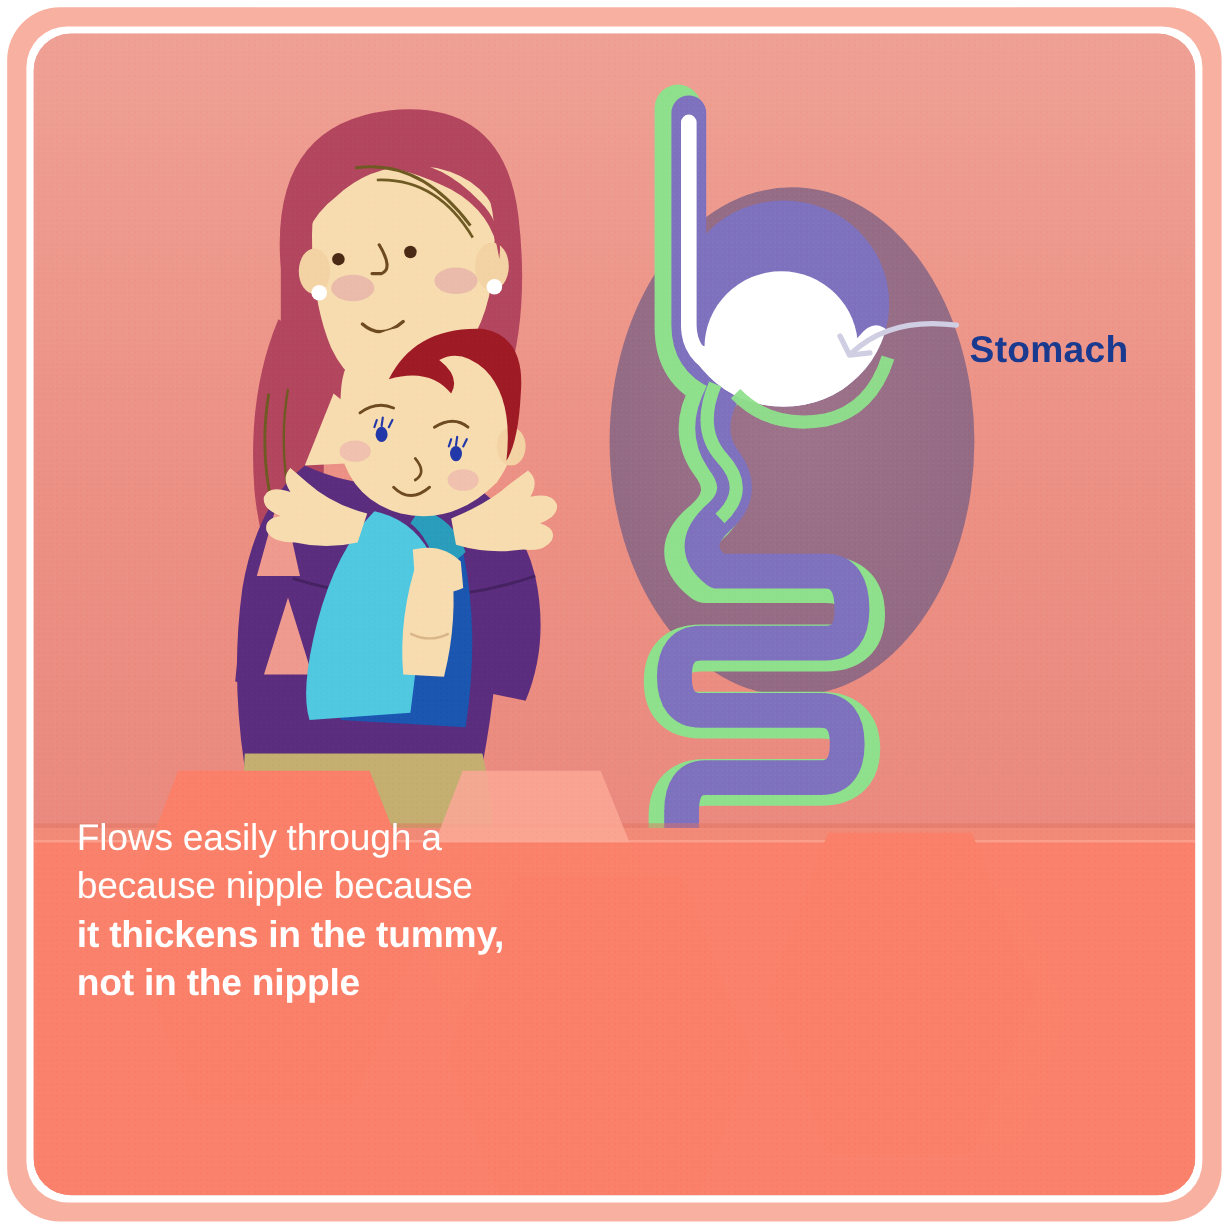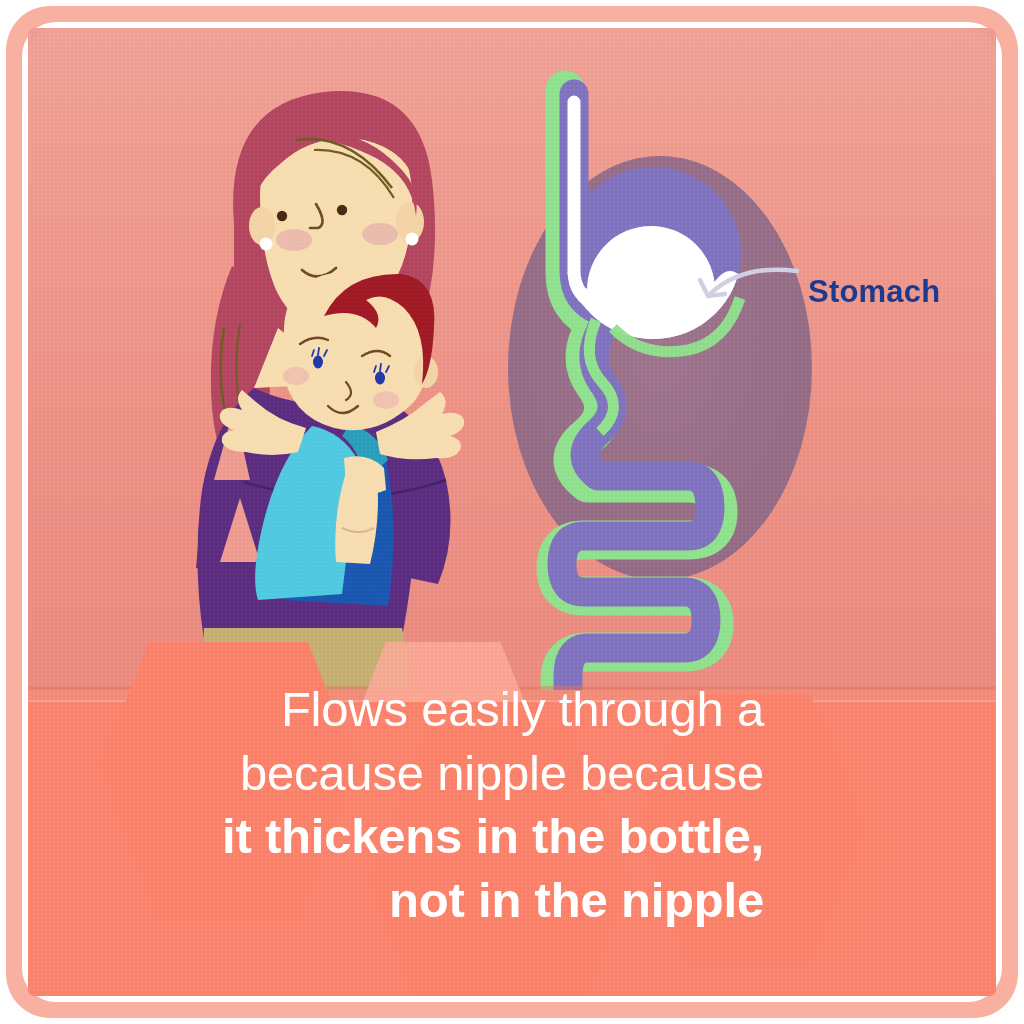--- a/index.html
+++ b/index.html
@@ -20,21 +20,21 @@
     background:#F8B0A0;
     border-radius:44px;
   }
   .frame-white{
     position:absolute;left:22px;top:22px;right:22px;bottom:22px;
     background:#ffffff;
     border-radius:34px;
   }
   .stage{
     position:absolute;left:28px;top:28px;right:28px;bottom:28px;
-    border-radius:7px;
+    border-radius:31px;
     overflow:hidden;
     background:linear-gradient(178deg,#EE9C90 0%,#EC9387 30%,#E88878 62%,#E9867A 100%);
   }
   .grain{
     position:absolute;inset:0;
     opacity:.16;
     background-image:
       radial-gradient(rgba(255,255,255,.55) 0.7px, transparent 0.8px),
       radial-gradient(rgba(120,40,30,.35) 0.6px, transparent 0.7px);
     background-size:4px 4px, 5px 5px;
@@ -62,24 +62,23 @@
     left:0;right:0;bottom:0;
     height:354px;
     overflow:hidden;
   }
   .caption-text{
     position:absolute;
     left:36px;
     top:36px;
     width:700px;
     color:#ffffff;
-    font-size:49px;
+    font-size:31px;
     line-height:1.30;
     letter-spacing:-.2px;
-    text-align:right;
   }
   .caption-text .light{font-weight:400;}
   .caption-text .bold{font-weight:bold;}
 </style>
 </head>
 <body>
 
 <div id="card">
 
   <div class="frame-outer"></div>
@@ -288,20 +287,20 @@
             <path d="M662 52 L782 52 L834 186 L782 320 L662 320 L612 186 Z"></path>
           </g>
 
           <rect x="0" y="60" width="968" height="294" fill="#FA8069" opacity=".96"></rect>
         </g>
       </svg>
 
       <div class="caption-text">
         <div class="light">Flows easily through a</div>
         <div class="light">because nipple because</div>
-        <div class="bold">it thickens in the bottle,</div>
+        <div class="bold">it thickens in the tummy,</div>
         <div class="bold">not in the nipple</div>
       </div>
     </div>
 
     <div class="grain"></div>
   </div>
 </div>
 
 </body></html>

